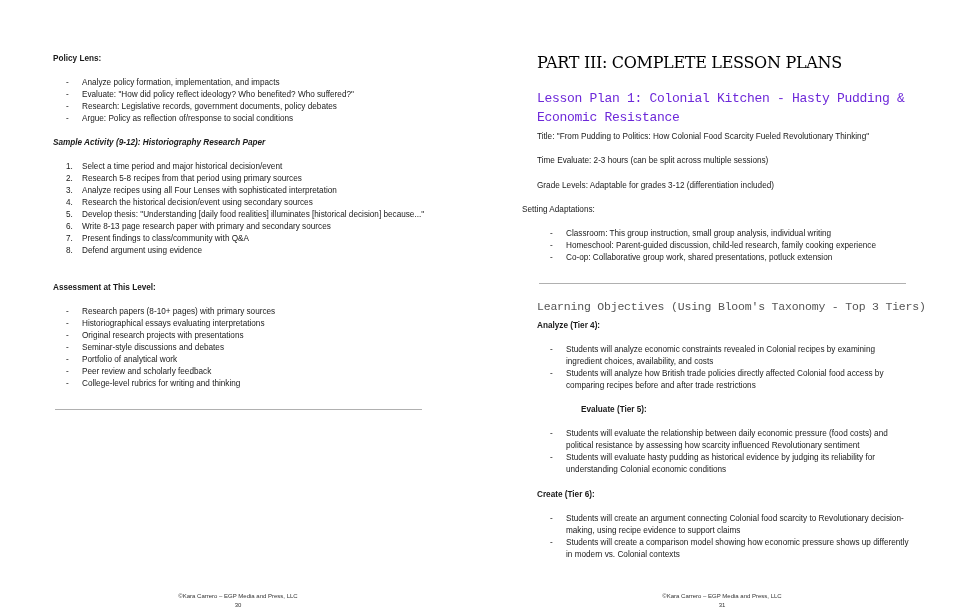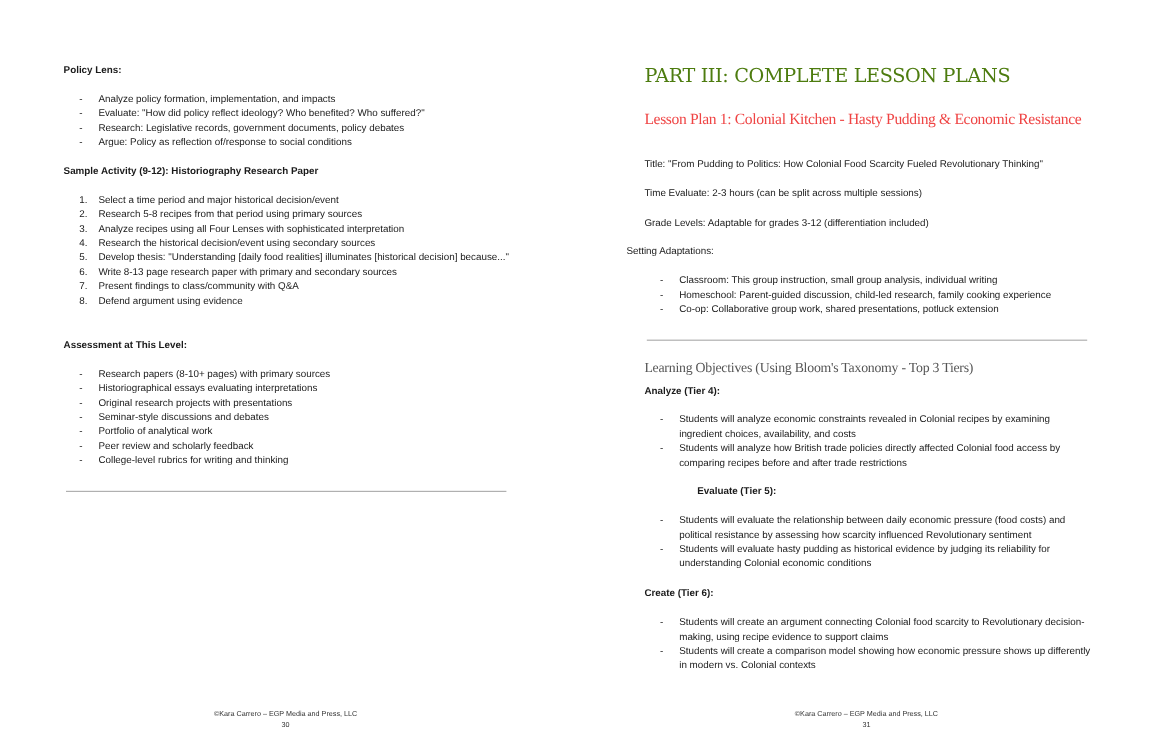--- a/index.html
+++ b/index.html
@@ -10,42 +10,42 @@
     .label { font-weight: normal; }
     .section-label { position: absolute; font-weight: bold; font-size: 8.2px; line-height: 12px; }
 
     ul.dash, ol.num { list-style: none; margin: 0; padding: 0; position: absolute; }
     ul.dash li, ol.num li { position: relative; padding-left: 29px; font-size: 8.2px; line-height: 12px; }
     ul.dash li .marker { position: absolute; left: 13px; top: 0; }
     ol.num li .marker { position: absolute; left: 13px; top: 0; }
 
     .rule { position: absolute; height: 1px; background: #b0b0b0; }
 
-    .serif-h1 { position: absolute; font-family: "DejaVu Serif", serif; font-size: 16px; line-height: 20px; color: #4d7c0f; letter-spacing: -0.3px; text-align: right; }
-    .serif-h2 { position: absolute; font-family: Liberation Serif, serif; font-size: 13px; line-height: 19px; color: #ef4444; letter-spacing: -0.3px; width: 380px; }
-    .serif-h3 { position: absolute; font-family: Liberation Serif, serif; font-size: 11.5px; line-height: 16px; color: #555555; letter-spacing: -0.2px; }
+    .serif-h1 { position: absolute; font-family: "DejaVu Serif", serif; font-size: 16px; line-height: 20px; color: #000000; letter-spacing: -0.3px; text-align: right; }
+    .serif-h2 { position: absolute; font-family: Liberation Mono, monospace; font-size: 13px; line-height: 19px; color: #6d28d9; letter-spacing: -0.3px; width: 380px; }
+    .serif-h3 { position: absolute; font-family: Liberation Mono, monospace; font-size: 11.5px; line-height: 16px; color: #555555; letter-spacing: -0.2px; }
 
     .field { position: absolute; font-size: 8.2px; line-height: 12px; white-space: nowrap; }
 
     .footer { position: absolute; width: 240px; text-align: center; font-size: 6px; line-height: 9px; color: #333333; }
   </style>
 </head>
 <body>
 
 <div class="page" id="page-left">
 
   <div class="section-label" style="left:53px; top:53px;">Policy Lens:</div>
   <ul class="dash" style="left:53px; top:77px; width:380px;">
     <li><span class="marker">-</span><span>Analyze policy formation, implementation, and impacts</span></li>
     <li><span class="marker">-</span><span>Evaluate: "How did policy reflect ideology? Who benefited? Who suffered?"</span></li>
     <li><span class="marker">-</span><span>Research: Legislative records, government documents, policy debates</span></li>
     <li><span class="marker">-</span><span>Argue: Policy as reflection of/response to social conditions</span></li>
   </ul>
 
-  <div class="section-label" style="left:53px; top:137px;">Sample Activity (9-12): Historiography Research Paper</div>
+  <div class="section-label" style="left:53px; top:137px;font-style:italic;">Sample Activity (9-12): Historiography Research Paper</div>
   <ol class="num" style="left:53px; top:161px; width:380px;">
     <li><span class="marker">1.</span><span>Select a time period and major historical decision/event</span></li>
     <li><span class="marker">2.</span><span>Research 5-8 recipes from that period using primary sources</span></li>
     <li><span class="marker">3.</span><span>Analyze recipes using all Four Lenses with sophisticated interpretation</span></li>
     <li><span class="marker">4.</span><span>Research the historical decision/event using secondary sources</span></li>
     <li><span class="marker">5.</span><span>Develop thesis: "Understanding [daily food realities] illuminates [historical decision] because..."</span></li>
     <li><span class="marker">6.</span><span>Write 8-13 page research paper with primary and secondary sources</span></li>
     <li><span class="marker">7.</span><span>Present findings to class/community with Q&amp;A</span></li>
     <li><span class="marker">8.</span><span>Defend argument using evidence</span></li>
   </ol>

